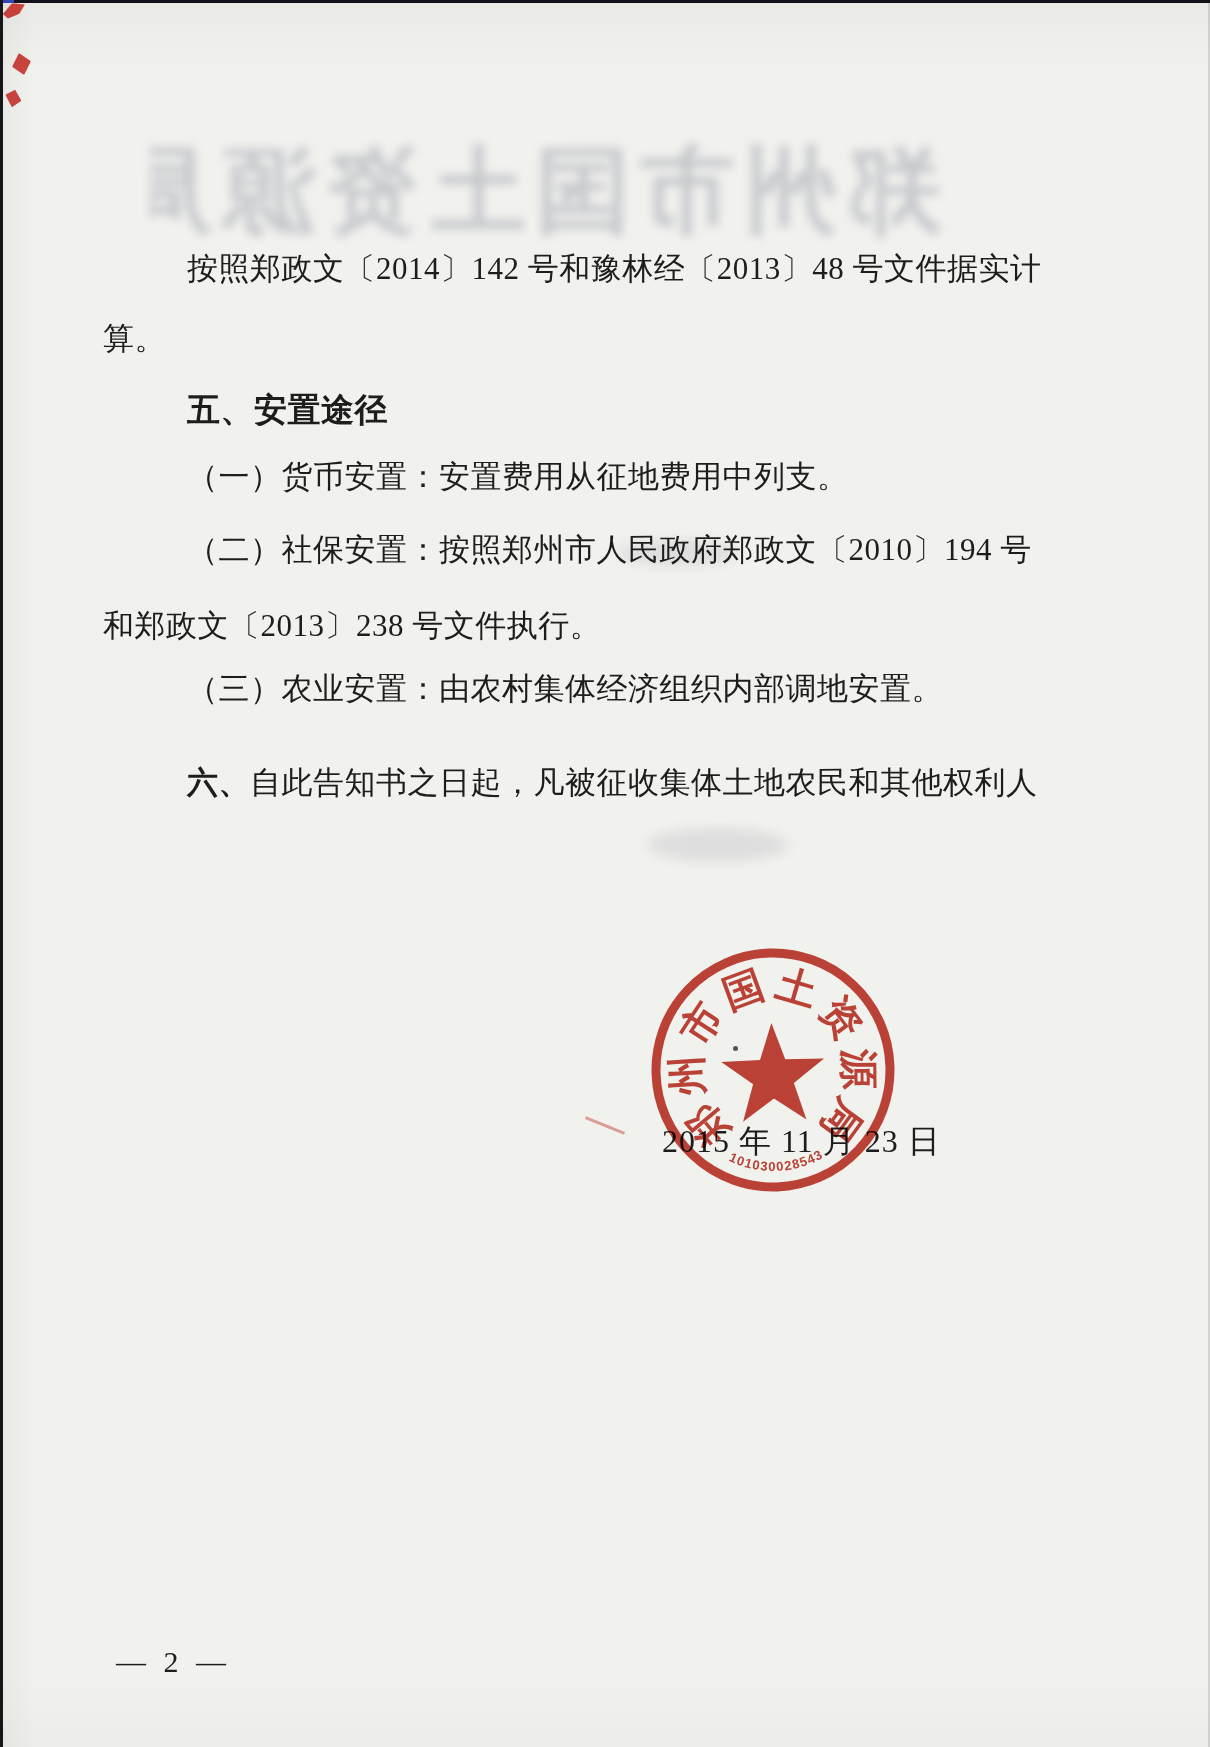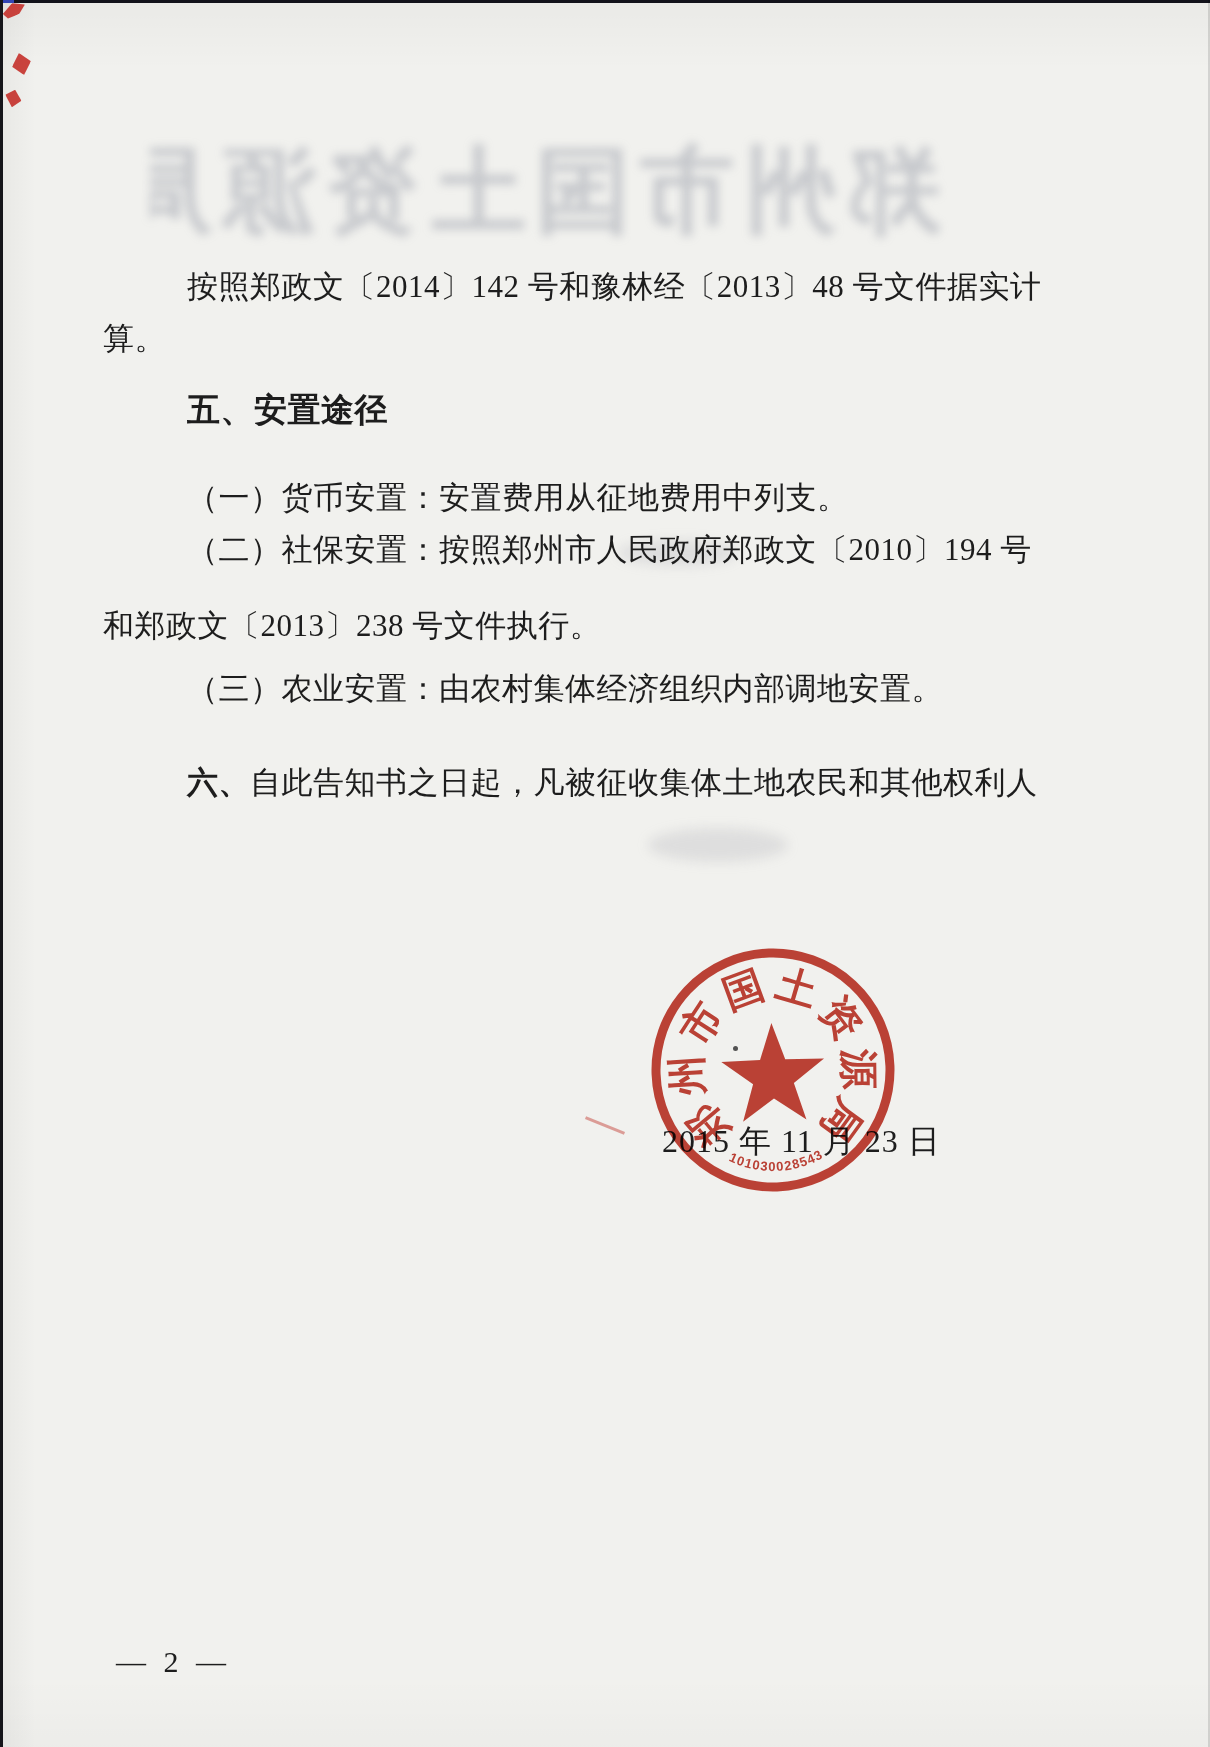--- a/index.html
+++ b/index.html
@@ -46,21 +46,21 @@
     position:absolute; left:103px; width:990px; height:48px;
     font-size:31px; line-height:44px; white-space:nowrap;
     letter-spacing:0.5px;
   }
   .indent { padding-left:84px; }
   .heading, .bold-prefix {
     font-family:Liberation Sans, sans-serif;
     font-weight:bold;
   }
   .heading { font-size:33px; }
-  .l0 { top:247px;margin-top:18px; } .l1 { top:317px; } .l2 { top:388px; } .l3 { top:476px; }
+  .l0 { top:247px; } .l1 { top:317px; } .l2 { top:388px; } .l3 { top:455px; }
   .l4 { top:528px; } .l5 { top:604px; } .l6 { top:667px; } .l7 { top:761px; }
   .l8 { top:805px; } .l9 { top:871px; }
 
   
   .issue-date {
     position:absolute; left:662px; top:1120px;
     font-size:32px; letter-spacing:1px; white-space:nowrap; z-index:2;
   }
   .pre-date-stroke {
     position:absolute; left:584px; top:1124px; width:42px; height:3px;

